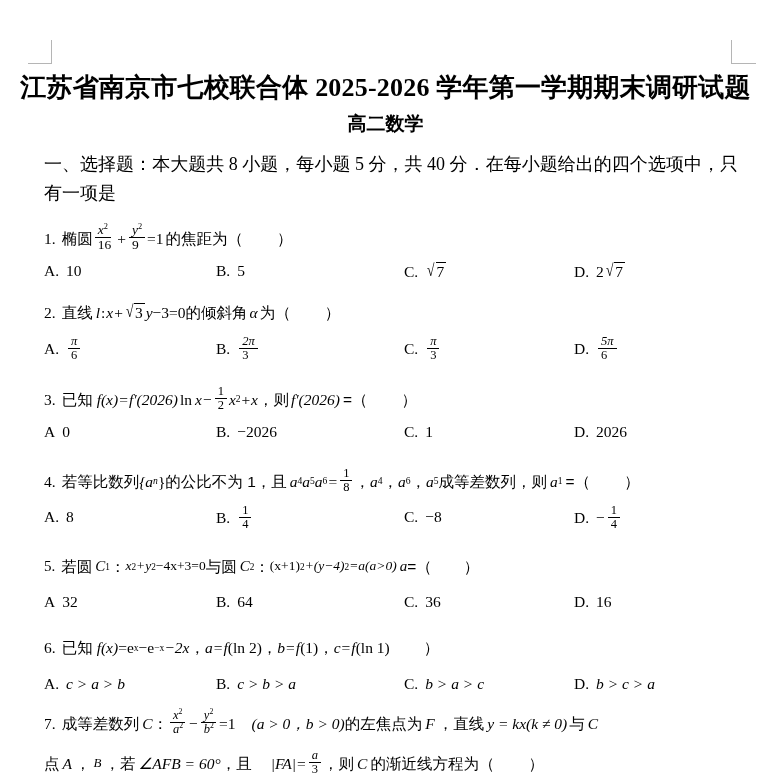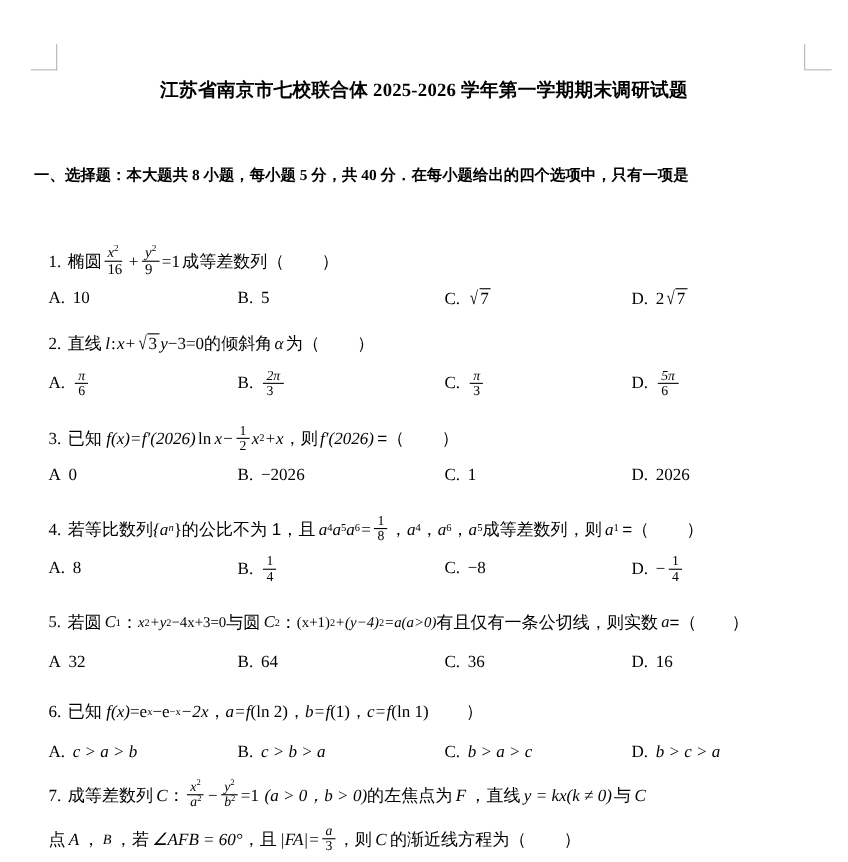--- a/index.html
+++ b/index.html
@@ -28,41 +28,41 @@
   .corner-tr-h { position:absolute; left:732px; top:63px; width:24px; height:1px; background:#b5b5b5; }
 
   
   .doc-title {
     position: absolute;
     left: 0; right: 0;
     top: 70px;
     text-align: center;
     font-family: "Liberation Serif", "DejaVu Serif", serif;
     font-weight: bold;
-    font-size: 17px;
+    font-size: 26px;
     letter-spacing: 0.2px;
     white-space: nowrap;
   }
   .doc-subtitle {
     position: absolute;
     left: 0; right: 0;
     top: 111px;
     text-align: center;
     font-weight: bold;
     font-size: 19px;
   }
 
   
   .instruction {
     position: absolute;
-    left: 31px;
+    left: 44px;
     top: 150px;
     width: 694px;
-    font-size: 14px;
-    font-weight: bold;
+    font-size: 18px;
+    font-weight: normal;
     line-height: 1.62;
     text-align: justify;
   }
 
   
   .q {
     position: absolute;
     left: 44px;
     font-size: 15.5px;
     line-height: 1.25;
@@ -157,40 +157,41 @@
 <body>
 
 <div class="page">
 
   <div class="corner-tl-v"></div>
   <div class="corner-tl-h"></div>
   <div class="corner-tr-v"></div>
   <div class="corner-tr-h"></div>
 
   <div class="doc-title">江苏省南京市七校联合体 2025-2026 学年第一学期期末调研试题</div>
+  <div class="doc-subtitle">高二数学</div>
 
   <div class="instruction">
     <div>一、选择题：本大题共 8 小题，每小题 5 分，共 40 分．在每小题给出的四个选项中，只有一项是</div>
   </div>
 
   <div class="q" style="top:224px;">
     <div class="q-stem">
       <span class="q-idx">1.</span>
       <span class="cn">椭圆</span>
       <span class="frac big">
         <span class="fnum"><span class="mi">x</span><sup class="exp">2</sup></span>
         <span class="fden mn">16</span>
       </span>
       <span class="mo">+</span>
       <span class="frac big">
         <span class="fnum"><span class="mi">y</span><sup class="exp">2</sup></span>
         <span class="fden mn">9</span>
       </span>
       <span class="mn">=1</span>
-      <span class="cn" style="margin-left:2px;">成等差数列（</span>
+      <span class="cn" style="margin-left:2px;">的焦距为（</span>
       <span class="cn" style="margin-left:34px;">）</span>
     </div>
   </div>
 
   <div class="opts" style="top:262px;">
     <div class="opt a">
       <span class="lbl">A.</span>
       <span class="mn">10</span>
     </div>
     <div class="opt b">
@@ -385,21 +386,20 @@
         <span class="mn" style="font-size:13.5px;">−4x+3=0</span>
       <span class="cn">与圆</span>
       <span class="mi" style="margin-left:3px;">C</span>
         <sub class="sbn">2</sub>
       <span class="cn">：</span>
       <span class="mn" style="font-size:13.5px;">(x+1)</span>
         <sup class="exp">2</sup>
         <span class="mn" style="font-size:13.5px;font-style:italic;">+(y−4)</span>
         <sup class="exp">2</sup>
         <span class="mi" style="font-size:13.5px;">=a(a&gt;0)</span>
-      <span class="cn">有且仅有一条公切线，则实数</span>
       <span class="mi" style="margin-left:3px;">a</span>
       <span class="cn">=（</span>
       <span class="cn" style="margin-left:32px;">）</span>
     </div>
   </div>
 
   <div class="opts" style="top:593px;">
     <div class="opt a">
       <span class="lbl">A</span>
       <span class="mn">32</span>
@@ -476,40 +476,40 @@
       <span class="frac">
         <span class="fnum"><span class="mi">x</span><sup class="exp">2</sup></span>
         <span class="fden"><span class="mi">a</span><sup class="exp">2</sup></span>
       </span>
       <span class="mo">−</span>
       <span class="frac">
         <span class="fnum"><span class="mi">y</span><sup class="exp">2</sup></span>
         <span class="fden"><span class="mi">b</span><sup class="exp">2</sup></span>
       </span>
       <span class="mn">=1</span>
-      <span class="mi" style="margin-left:5px;">(a &gt; 0，b &gt; 0)</span>
+      <span class="mi" style="margin-left:16px;">(a &gt; 0，b &gt; 0)</span>
       <span class="cn">的左焦点为</span>
       <span class="mi" style="margin:0 3px;">F</span>
       <span class="cn">，直线</span>
       <span class="mi" style="margin-left:3px;">y = kx(k ≠ 0)</span>
       <span class="cn" style="margin-left:2px;">与</span>
       <span class="mi" style="margin:0 3px;">C</span>
     </div>
   </div>
 
   <div class="q" style="top:750px;">
     <div class="q-stem">
       <span class="cn">点</span>
       <span class="mi" style="margin:0 3px;">A</span>
       <span class="cn">，</span>
       <span class="mi" style="margin:0 3px; font-size:13px;">B</span>
       <span class="cn">，若</span>
       <span class="mi" style="margin-left:3px;">∠AFB = 60°</span>
       <span class="cn">，且</span>
-      <span class="mi" style="margin-left:3px;">|FA|</span>
+      <span class="mi" style="margin-left:19px;">|FA|</span>
       <span class="mo">=</span>
       <span class="frac">
         <span class="fnum mi">a</span>
         <span class="fden mn">3</span>
       </span>
       <span class="cn">，则</span>
       <span class="mi" style="margin:0 3px;">C</span>
       <span class="cn">的渐近线方程为（</span>
       <span class="cn" style="margin-left:34px;">）</span>
     </div>

